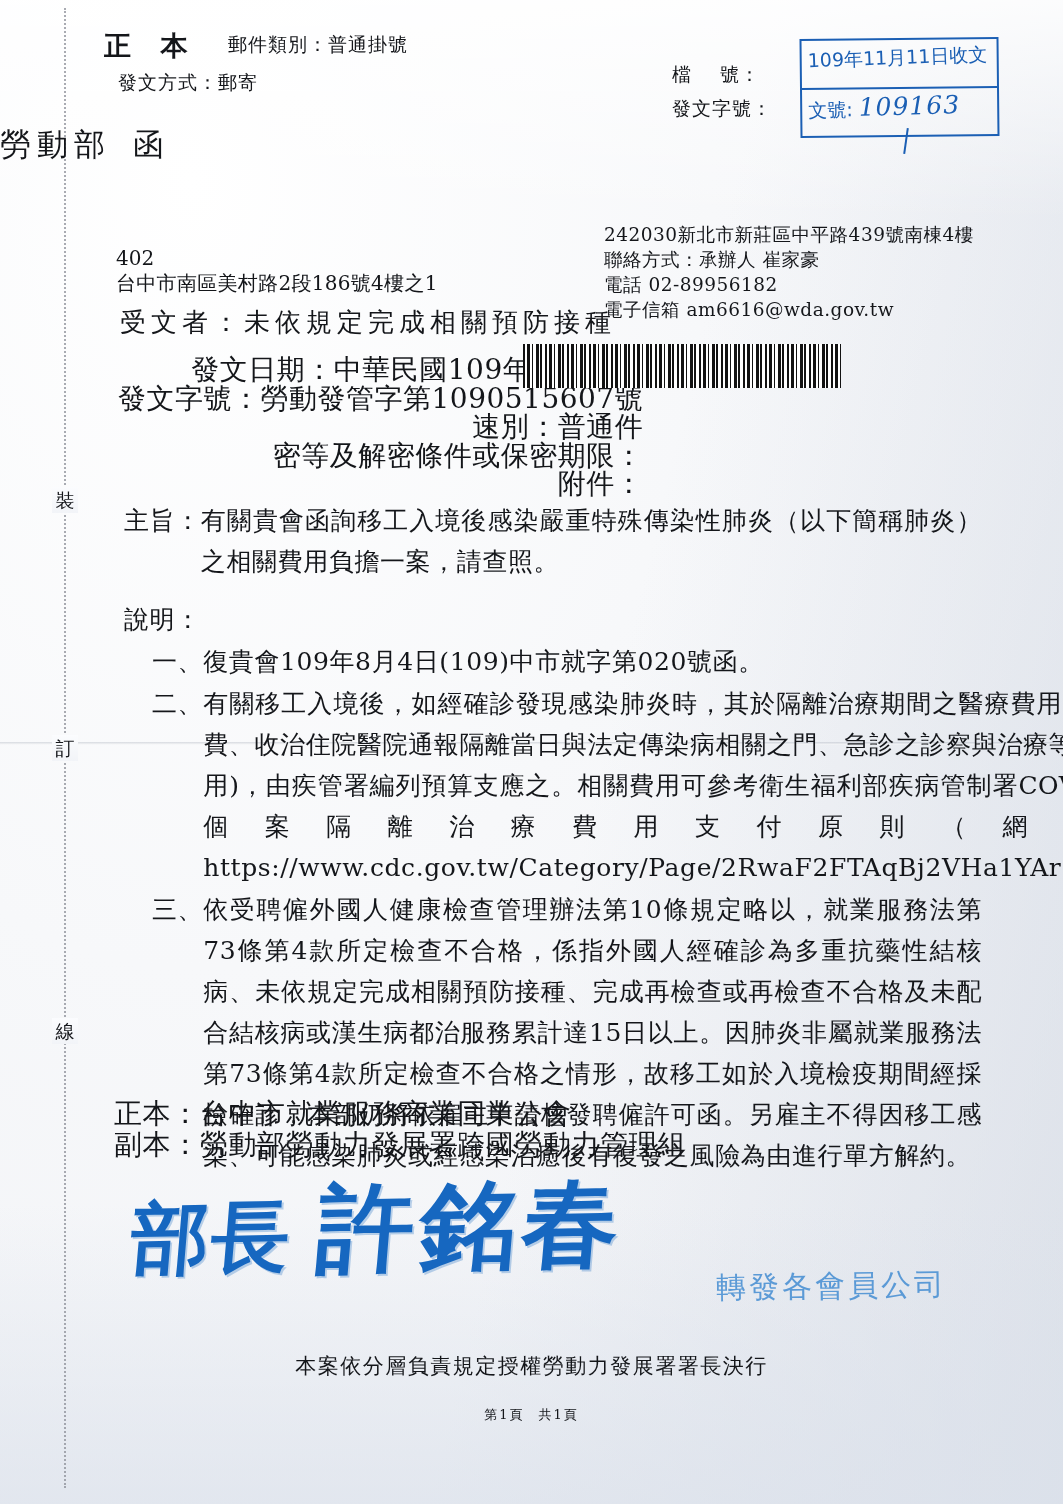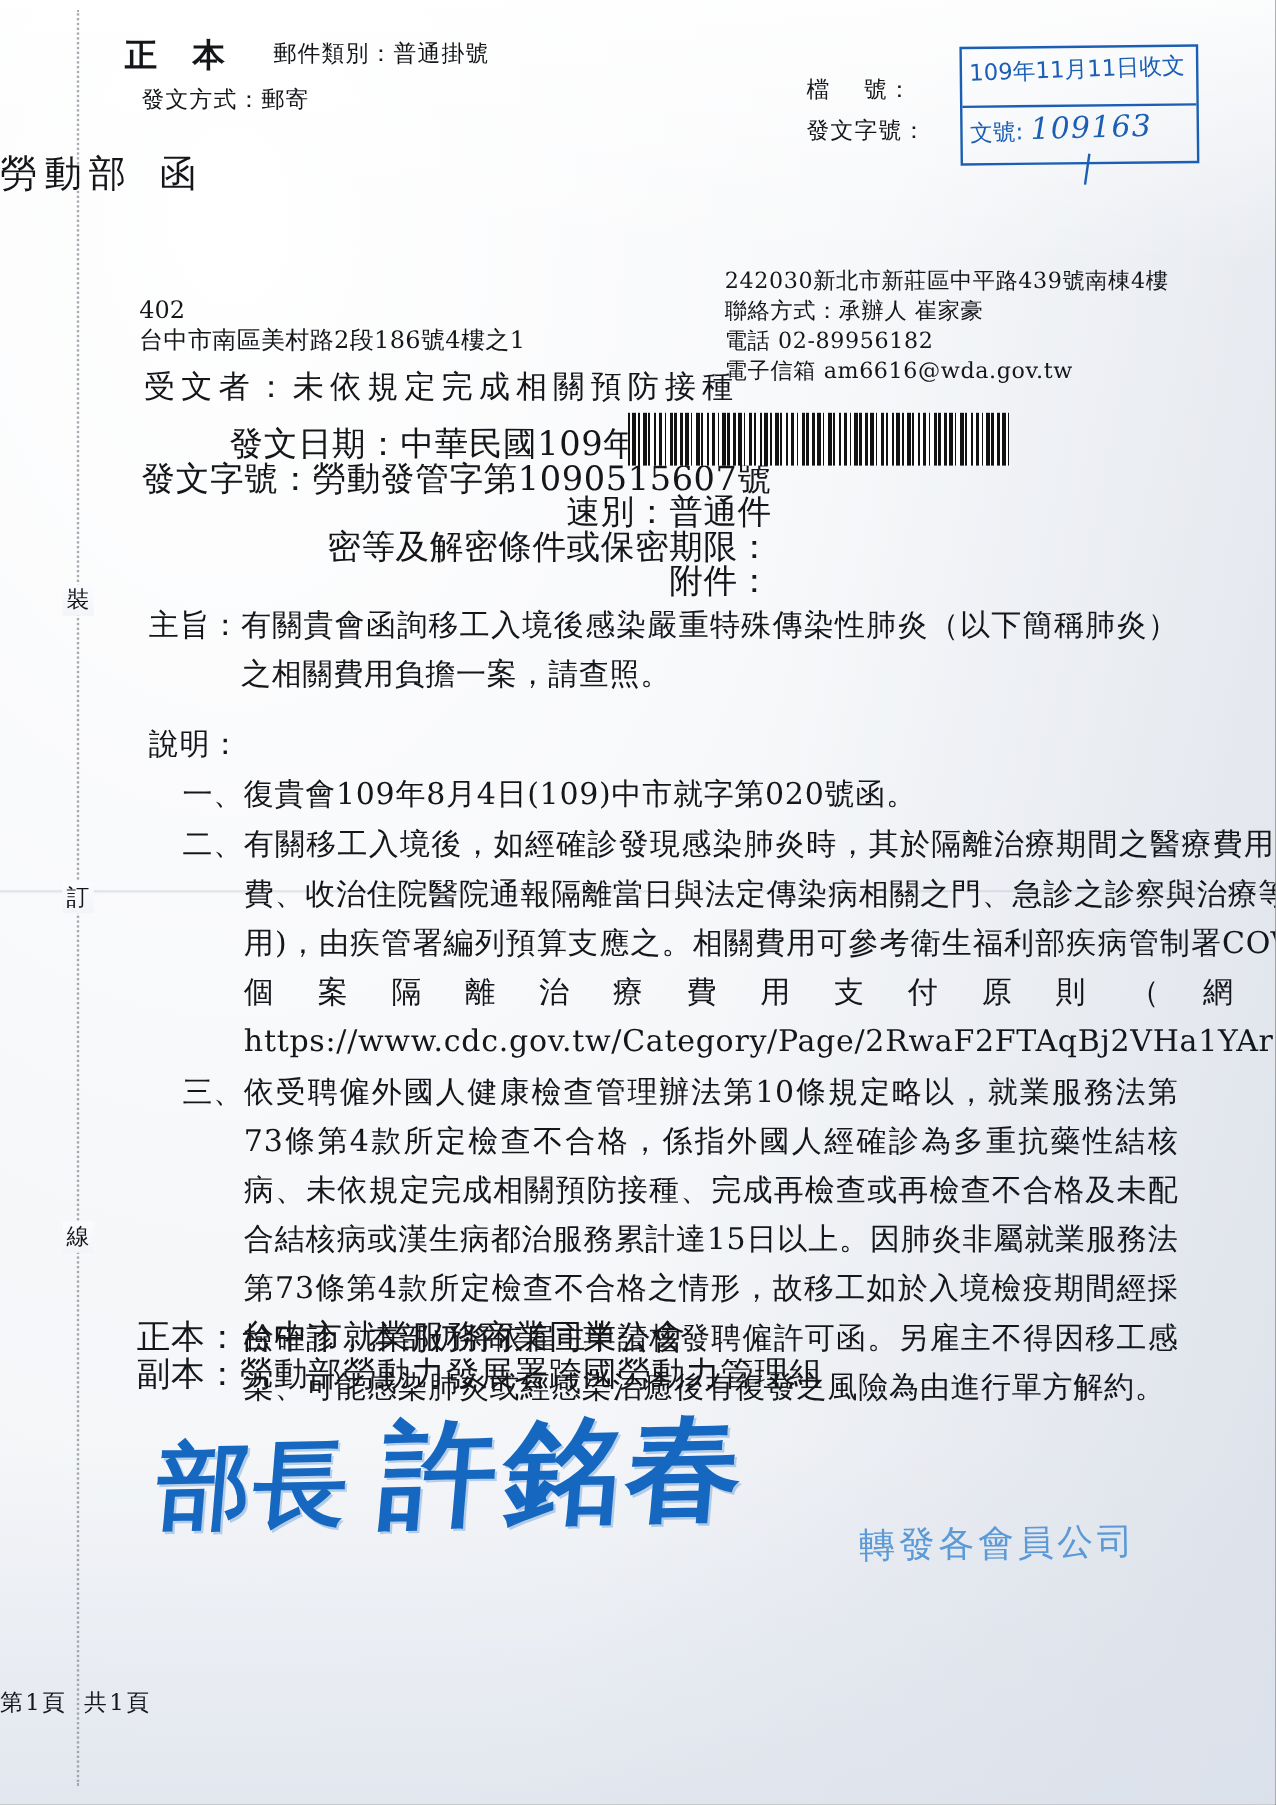--- a/index.html
+++ b/index.html
@@ -246,22 +246,22 @@
 
   
   .foot-auth {
     position: absolute; left: 0; top: 1352px; width: 100%;
     text-align: center;
     font-size: 21px;
     letter-spacing: 1.5px;
   }
   .foot-page {
     position: absolute; left: 0; top: 1406px; width: 100%;
-    text-align: left;
-    font-size: 19px;
+    text-align: center;
+    font-size: 13px;
     letter-spacing: 2px;
   }
   .foot-page .sp { display: inline-block; width: 14px; }
 </style>
 </head>
 <body>
 
 <div class="page">
 
   <div class="scan-shade-a"></div>
@@ -350,17 +350,18 @@
     <div>正本：台中市就業服務商業同業公會</div>
     <div>副本：勞動部勞動力發展署跨國勞動力管理組</div>
   </div>
 
   <div class="signature">
     <span class="title-part">部長</span><span class="name-part">許銘春</span>
   </div>
 
   <div class="forward-stamp">轉發各會員公司</div>
 
+  <div class="foot-auth">本案依分層負責規定授權勞動力發展署署長決行</div>
   <div class="foot-page">
     <span>第1頁</span><span class="sp"></span><span>共1頁</span>
   </div>
 
 </div>
 
 </body></html>

